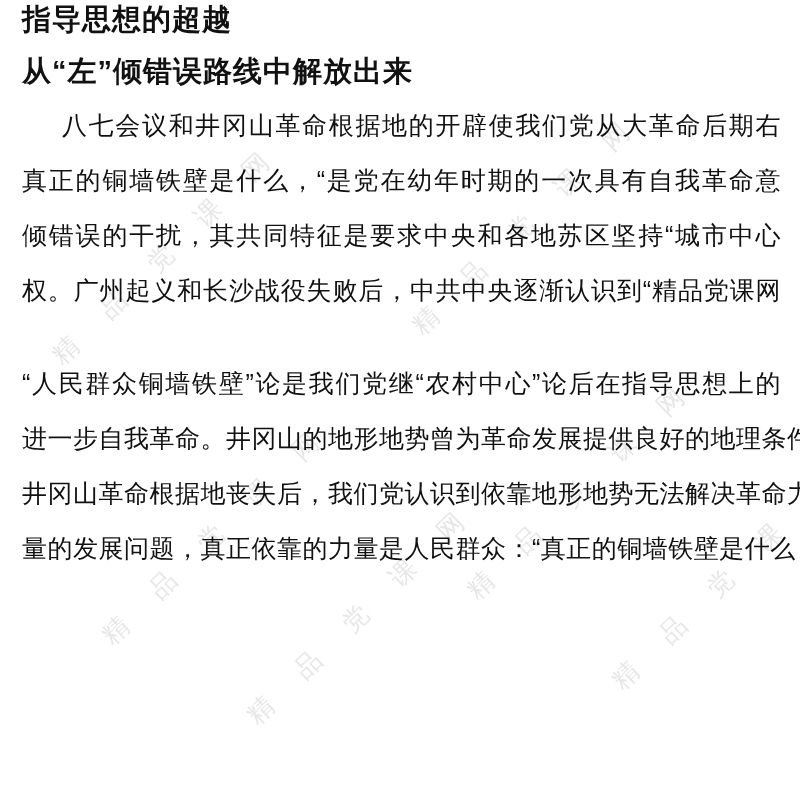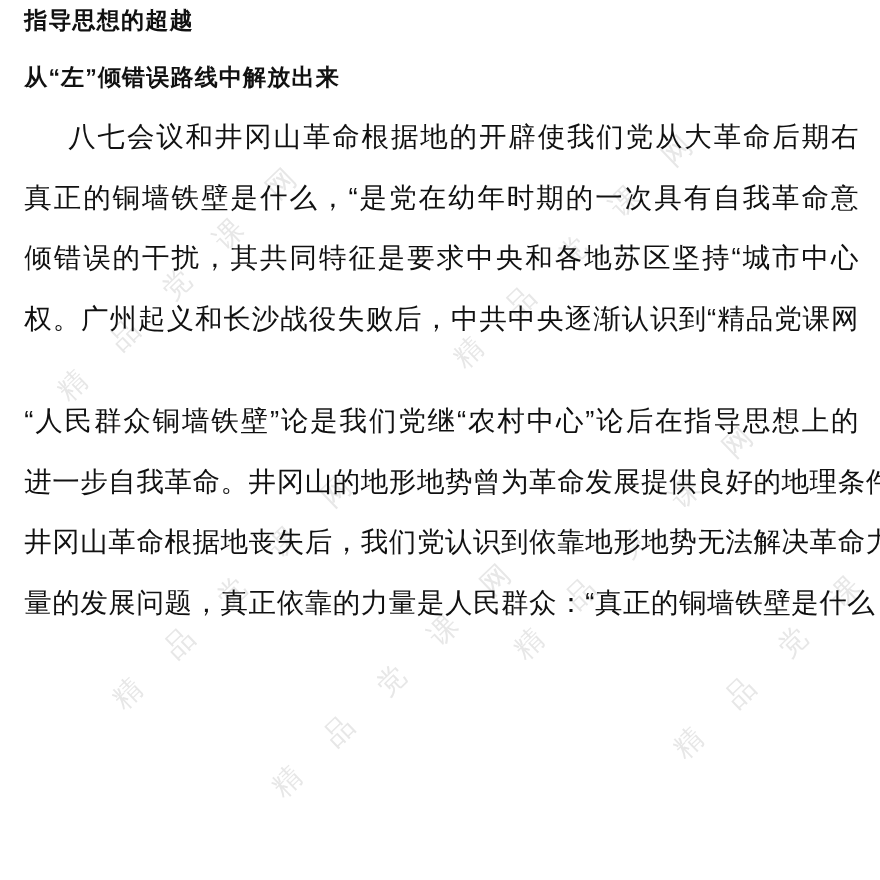--- a/index.html
+++ b/index.html
@@ -25,21 +25,21 @@
   .wm:nth-of-type(1) { left: 175px; top: 245px; }
   .wm:nth-of-type(2) { left: 535px; top: 215px; }
   .wm:nth-of-type(3) { left: 225px; top: 525px; }
   .wm:nth-of-type(4) { left: 590px; top: 480px; }
   .wm:nth-of-type(5) { left: 370px; top: 605px; }
   .wm:nth-of-type(6) { left: 735px; top: 570px; }
 
   
   .content { position: relative; z-index: 1; padding: 6px 19px 0 22px; color: #111111; }
   h1, h2 {
-    font-size: 21px;
+    font-size: 29px;
     line-height: 26px;
     font-weight: 700;
     margin: 0;
     letter-spacing: 1px;
   }
   h1 { margin-bottom: 26px; }
   h2 { margin-bottom: 14px; }
 
   .para { margin: 0 0 38px 0; }
   .line {

